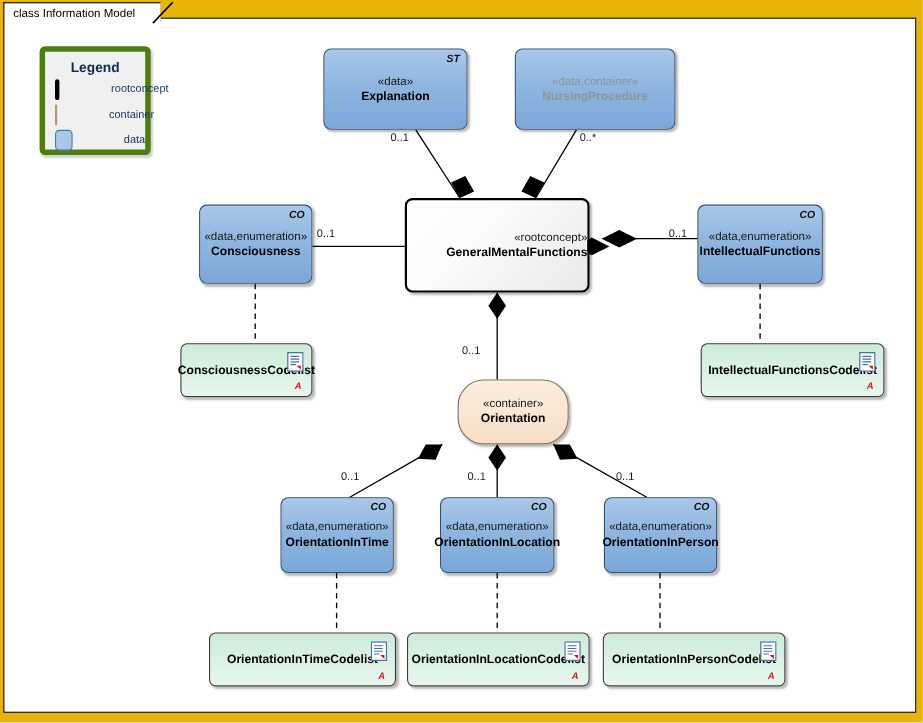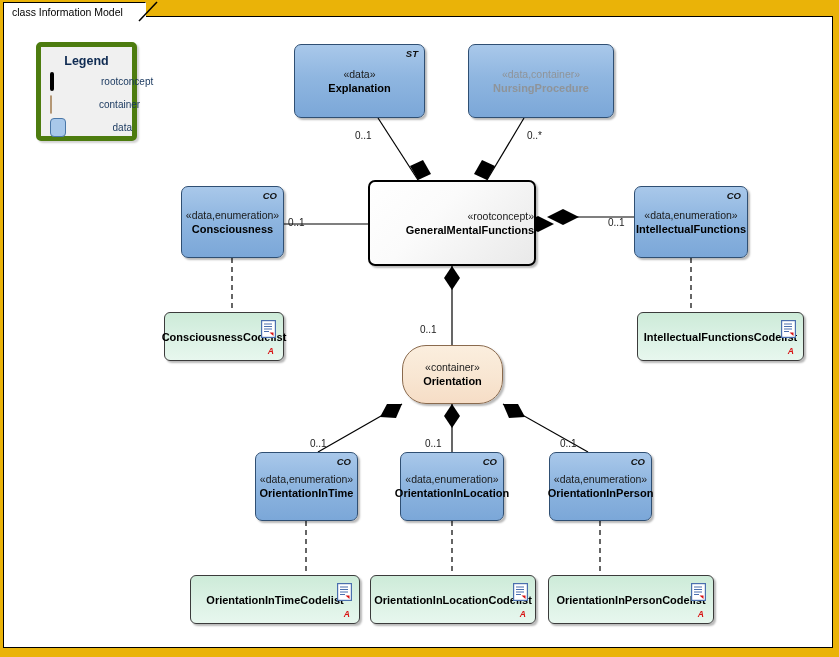--- a/index.html
+++ b/index.html
@@ -47,21 +47,21 @@
   .legend{position:absolute;left:36px;top:42px;width:101px;height:99px;box-sizing:border-box;
           border:5px solid #4d7c0f;border-radius:5px;background:#f0f0f0;
           box-shadow:2px 2px 2px rgba(0,0,0,0.18);}
   .legend-title{text-align:center;font-size:12.5px;font-weight:bold;color:#0f2b52;margin-top:7px;}
   .legend-row{display:flex;align-items:center;margin:4px 0 0 9px;}
   .legend-sw{width:21px;height:19px;border-radius:4px;box-sizing:border-box;}
   .sw-root{border:2.4px solid #000;background:#fff;}
   .sw-cont{border:1px solid #b49775;background:#fbeedd;}
   .sw-data{border:1px solid #4a77a8;background:#a8c8ea;}
   .legend-lbl{font-size:10px;color:#17365d;margin-left:7px;padding-left:40px;}
-  .mult{position:absolute;font-size:10px;color:#1a1a1a;white-space:nowrap;margin-top:10px;}
+  .mult{position:absolute;font-size:10px;color:#1a1a1a;white-space:nowrap;}
   svg.ov{position:absolute;left:0;top:0;width:839px;height:657px;overflow:visible;pointer-events:none;}
 </style>
 </head>
 <body>
 
 <div id="canvas">
 
   <div class="frame"></div>
   <div class="frame-tab">class Information Model</div>
   <svg class="ov">
@@ -174,21 +174,21 @@
     <span class="stereo">«data,enumeration»</span>
     <span class="nm">Consciousness</span>
   </div>
 
   <div class="node n-data" style="left:634px;top:186px;width:114px;height:72px;">
     <span class="corner">CO</span>
     <span class="stereo">«data,enumeration»</span>
     <span class="nm">IntellectualFunctions</span>
   </div>
 
-  <div class="node n-cont" style="left:402px;top:345px;width:101px;height:59px;border-radius:24px;">
+  <div class="node n-cont" style="left:416px;top:345px;width:101px;height:59px;border-radius:24px;">
     <span class="stereo">«container»</span>
     <span class="nm">Orientation</span>
   </div>
 
   <div class="node n-data" style="left:255px;top:452px;width:103px;height:69px;">
     <span class="corner">CO</span>
     <span class="stereo">«data,enumeration»</span>
     <span class="nm">OrientationInTime</span>
   </div>
 

